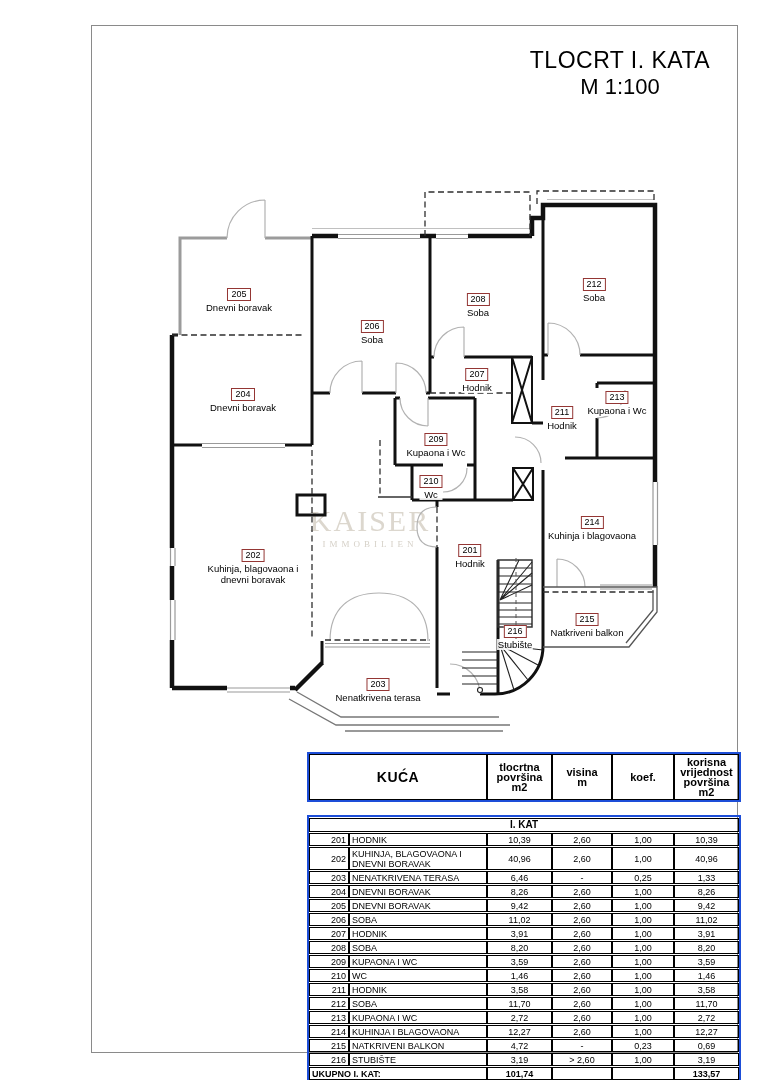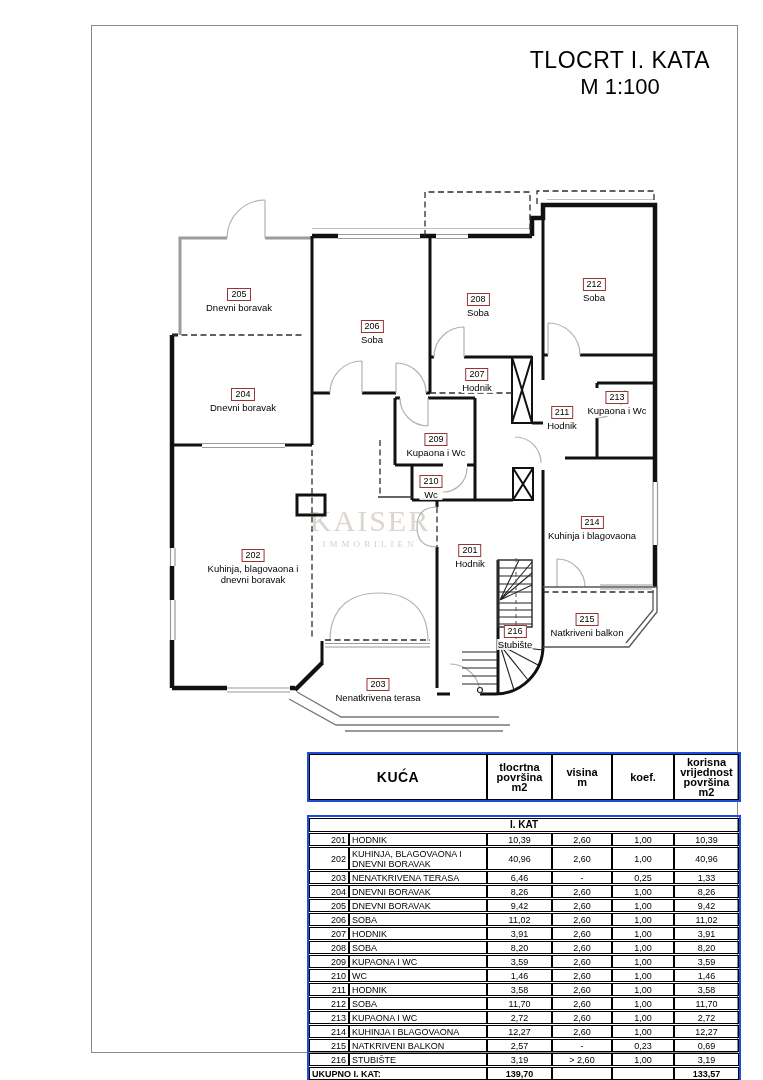--- a/index.html
+++ b/index.html
@@ -444,39 +444,39 @@
           <td class="c-name">KUHINJA I BLAGOVAONA</td>
           <td class="c-num">12,27</td>
           <td class="c-num">2,60</td>
           <td class="c-num">1,00</td>
           <td class="c-num">12,27</td>
         </tr>
 
         <tr>
           <td class="c-no">215</td>
           <td class="c-name">NATKRIVENI BALKON</td>
-          <td class="c-num">2,57</td>
+          <td class="c-num">4,72</td>
           <td class="c-num">-</td>
           <td class="c-num">0,23</td>
           <td class="c-num">0,69</td>
         </tr>
 
         <tr>
           <td class="c-no">216</td>
           <td class="c-name">STUBIŠTE</td>
           <td class="c-num">3,19</td>
           <td class="c-num">&gt; 2,60</td>
           <td class="c-num">1,00</td>
           <td class="c-num">3,19</td>
         </tr>
       </tbody>
     <tbody>
       <tr>
         <td class="b" colspan="2">UKUPNO I. KAT:</td>
-        <td class="c-num b">139,70</td>
+        <td class="c-num b">101,74</td>
         <td class="c-num"></td>
         <td class="c-num"></td>
         <td class="c-num b">133,57</td>
       </tr>
     </tbody>
   </table>
   <div class="footnote">Prema Pravilniku (NN 105/15), Prilog 1. – Koeficijenti korisne vrijednosti površina</div>
 </div>
 
 </body></html>

